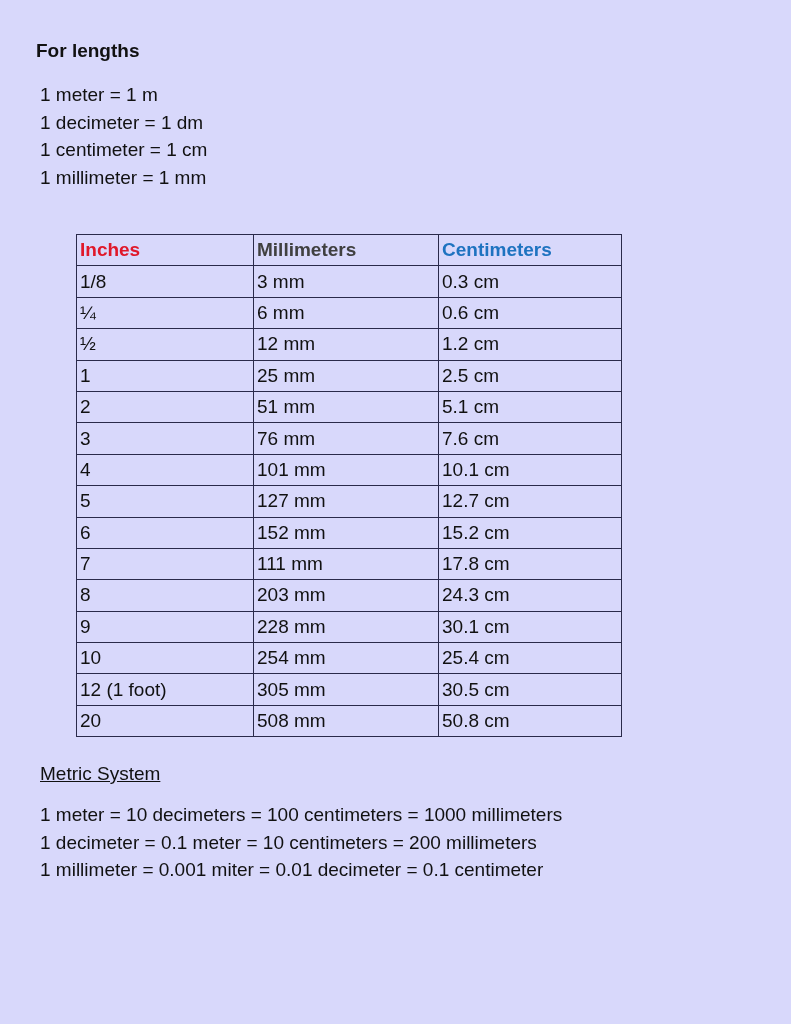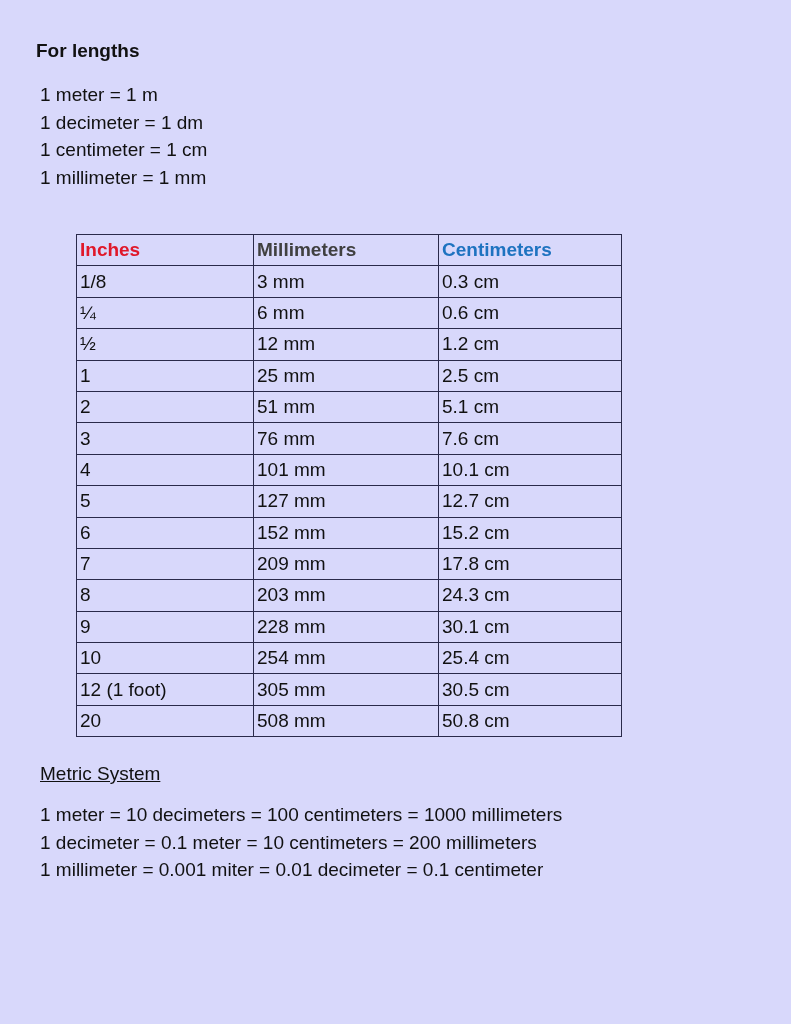--- a/index.html
+++ b/index.html
@@ -110,21 +110,21 @@
         <td class="c2">127 mm</td>
         <td class="c3">12.7 cm</td>
       </tr>
       <tr>
         <td class="c1">6</td>
         <td class="c2">152 mm</td>
         <td class="c3">15.2 cm</td>
       </tr>
       <tr>
         <td class="c1">7</td>
-        <td class="c2">209 mm</td>
+        <td class="c2">111 mm</td>
         <td class="c3">17.8 cm</td>
       </tr>
       <tr>
         <td class="c1">8</td>
         <td class="c2">203 mm</td>
         <td class="c3">24.3 cm</td>
       </tr>
       <tr>
         <td class="c1">9</td>
         <td class="c2">228 mm</td>

